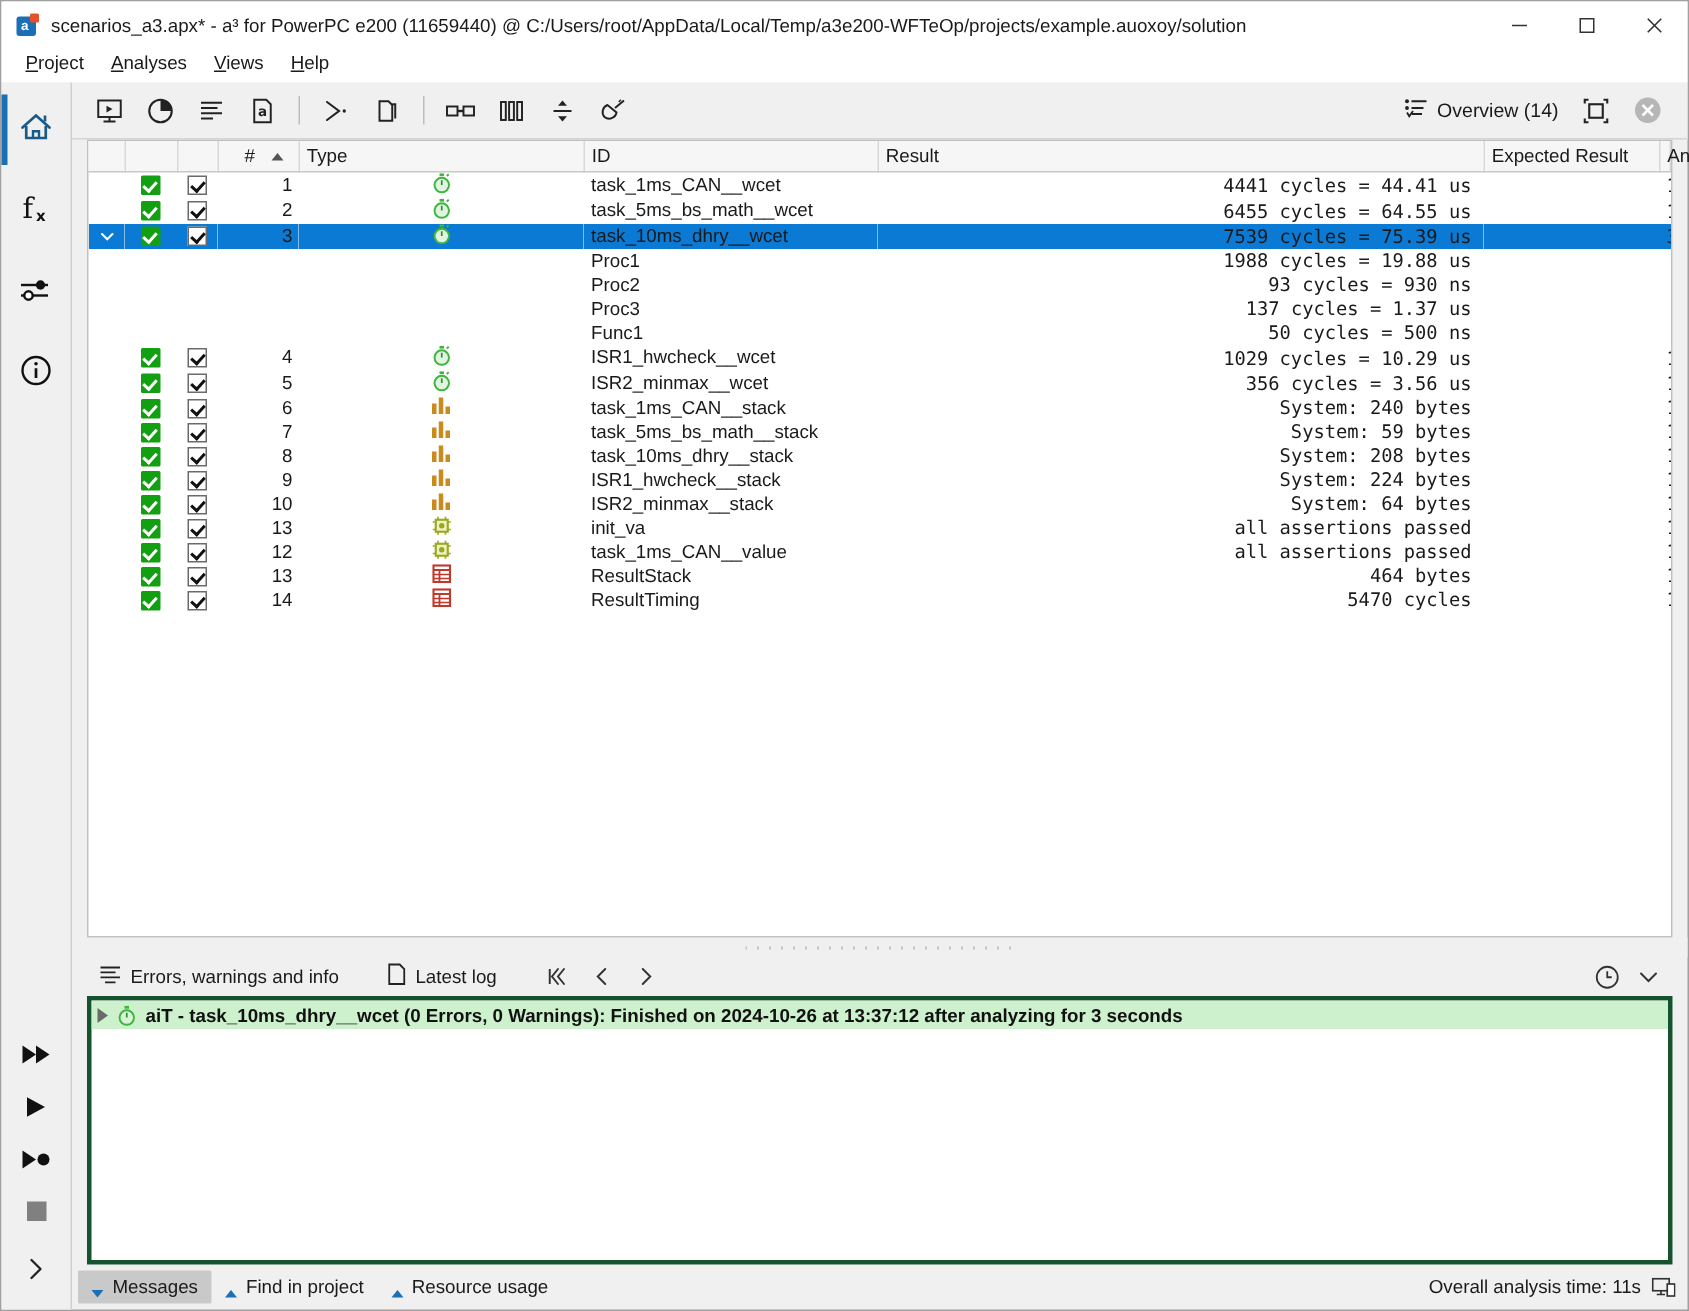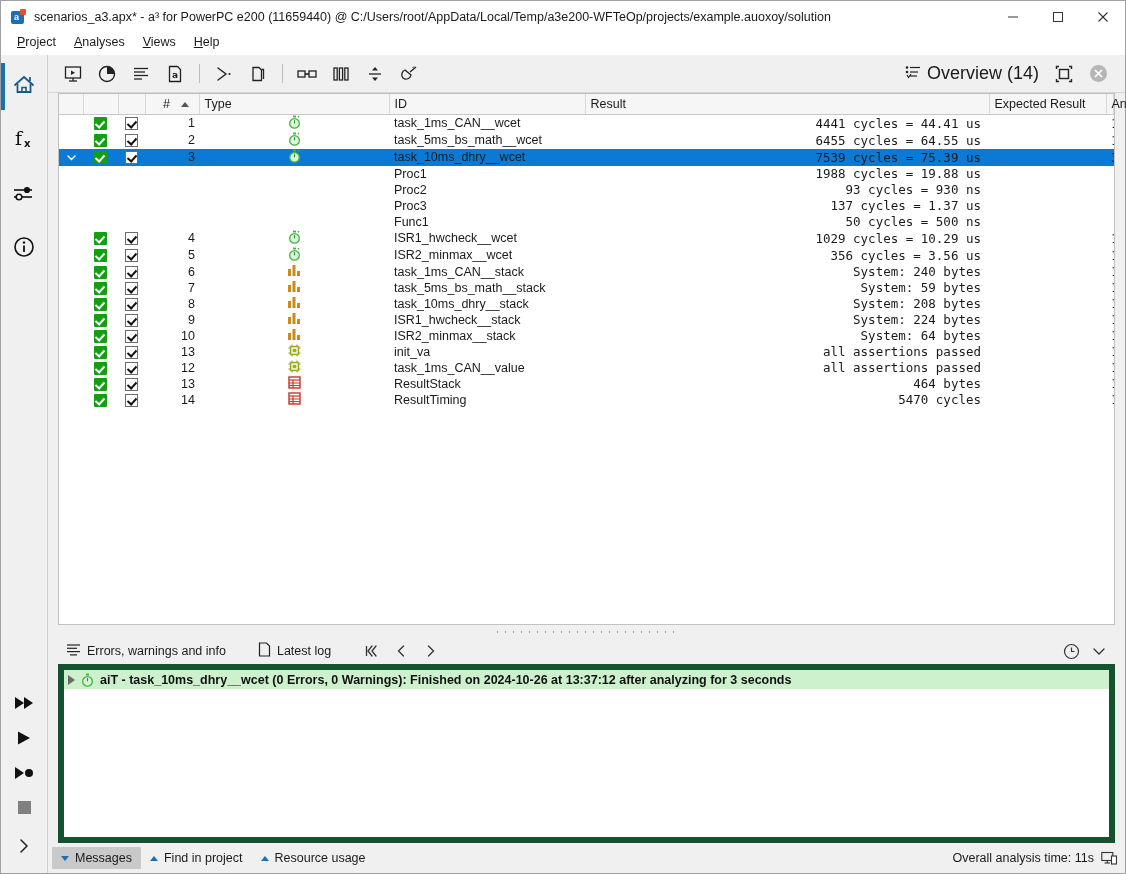--- a/index.html
+++ b/index.html
@@ -110,21 +110,21 @@
   }
   .tb-btn {
     width: 34px; height: 30px;
     display: flex; align-items: center; justify-content: center;
   }
   .tb-btn svg { display: block; }
   .tb-sep { width: 1px; height: 19px; background: #bdbdbd; margin: 0 7px; }
   .tb-spacer { flex: 1; }
   #overview-btn {
     display: flex; align-items: center; gap: 6px;
-    padding: 4px 8px; font-size: 18px; color: #1a1a1a;
+    padding: 4px 8px; font-size: 13px; color: #1a1a1a;
   }
   #maximize-btn { width: 34px; height: 30px; display: flex; align-items: center; justify-content: center; }
   #close-panel-btn { width: 30px; height: 30px; display: flex; align-items: center; justify-content: center; margin-left: 2px; margin-right: 4px; }
 
   
   #table-wrap {
     margin: 0 10px;
     background: #ffffff;
     border: 1px solid #c0c0c0;
     flex: 1; min-height: 0;
@@ -230,21 +230,21 @@
     padding: 3px 8px; font-size: 12.5px; color: #1a1a1a;
   }
   .navbtn {
     width: 28px; height: 22px;
     display: flex; align-items: center; justify-content: center;
     color: #333;
   }
   #msgtabs .right { position: absolute; right: 2px; display: flex; align-items: center; }
   #msglist {
     flex: 1;
-    border: 6px solid #14532d;
+    border: 3px solid #14532d;
     background: #ffffff;
     overflow: hidden;
   }
   #msgrow {
     background: #cdf0cd;
     height: 19px;
     display: flex; align-items: center;
     padding-left: 4px;
     font-size: 12.5px; font-weight: bold; color: #111;
   }
@@ -257,21 +257,21 @@
   #msgrow .mi { margin-right: 6px; display: flex; }
 
   
   #statusbar {
     height: 30px; min-height: 30px;
     display: flex; align-items: center;
     padding: 0 8px 0 4px;
     position: relative;
   }
   .sbtab {
-    display: flex; align-items: center; gap: 6px;
+    display: flex; align-items: flex-end; gap: 6px;
     padding: 4px 9px; font-size: 12.5px; color: #1a1a1a;
   }
   .sbtab.active { background: #c9c9c9; border-radius: 1px; }
   .sbspacer { flex: 1; }
   #overall-time { font-size: 12.5px; color: #1a1a1a; margin-right: 7px; }
   .caretdown { display:inline-block; width:0;height:0;border-left:4px solid transparent;border-right:4px solid transparent;border-top:5px solid #1a6fb5; }
   .caretup { display:inline-block; width:0;height:0;border-left:4px solid transparent;border-right:4px solid transparent;border-bottom:5px solid #1a6fb5; }
 </style>
 </head>
 <body>

